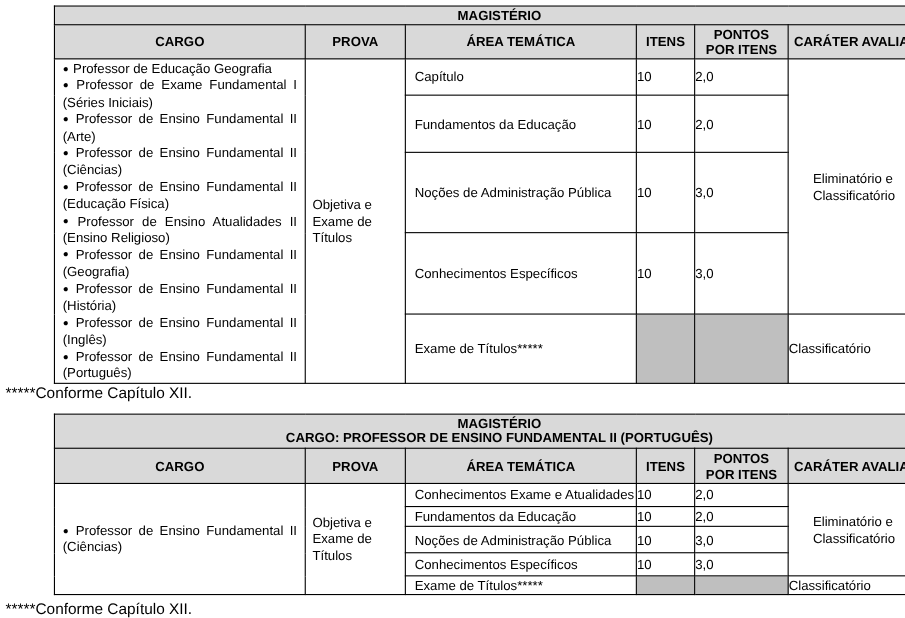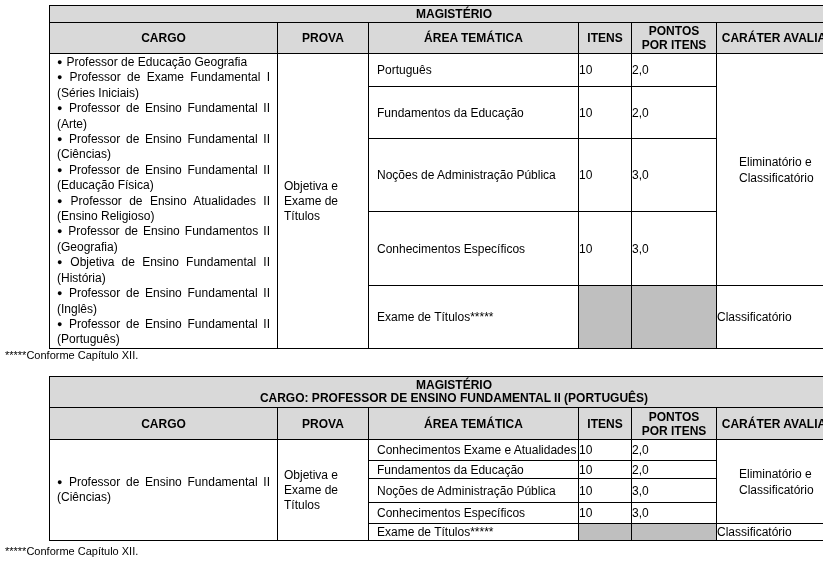--- a/index.html
+++ b/index.html
@@ -8,21 +8,21 @@
   table { border-collapse:collapse; position:absolute; left:19px; table-layout:fixed;margin-left:30px; }
   td, th { border:1px solid #000; padding:0; }
   .title { background:#d9d9d9; font-weight:bold; text-align:center; font-size:12px; line-height:13px; }
   .hdr th { background:#d9d9d9; font-weight:bold; text-align:center; font-size:12px; line-height:14px; }
   .center { text-align:left; }
   .area { padding-left:8px; text-align:left; }
   .gray { background:#bfbfbf; }
   .cargo-cell { vertical-align:top; padding:1px 7px 0 7px; font-size:12px; line-height:15.4px; }
   .cargo-item { text-align:justify; text-align-last:left; }
   .bullet { font-size:9px; vertical-align:1px; margin-right:4px; }
-  .footnote { position:absolute; left:5px; font-size:11px; }
+  .footnote { position:absolute; left:5px; font-size:14px; }
   #t1 { top:5px; width:809px; }
   #t2 { top:376px; width:809px; }
 </style>
 </head>
 <body>
 
 <table id="t1">
   <colgroup>
     <col style="width:228px">
       <col style="width:91px">
@@ -44,27 +44,27 @@
     <th>CARÁTER AVALIATIVO</th>
   </tr>
   <tr style="height:33px">
     <td rowspan="5" class="cargo-cell">
       <div class="cargo-item"><span class="bullet">●</span><span>Professor de Educação Geografia</span></div>
       <div class="cargo-item"><span class="bullet">●</span><span>Professor de Exame Fundamental I (Séries Iniciais)</span></div>
       <div class="cargo-item"><span class="bullet">●</span><span>Professor de Ensino Fundamental II (Arte)</span></div>
       <div class="cargo-item"><span class="bullet">●</span><span>Professor de Ensino Fundamental II (Ciências)</span></div>
       <div class="cargo-item"><span class="bullet">●</span><span>Professor de Ensino Fundamental II (Educação Física)</span></div>
       <div class="cargo-item"><span class="bullet">●</span><span>Professor de Ensino Atualidades II (Ensino Religioso)</span></div>
-      <div class="cargo-item"><span class="bullet">●</span><span>Professor de Ensino Fundamentos II (Geografia)</span></div>
-      <div class="cargo-item"><span class="bullet">●</span><span>Objetiva de Ensino Fundamental II (História)</span></div>
+      <div class="cargo-item"><span class="bullet">●</span><span>Professor de Ensino Fundamental II (Geografia)</span></div>
+      <div class="cargo-item"><span class="bullet">●</span><span>Professor de Ensino Fundamental II (História)</span></div>
       <div class="cargo-item"><span class="bullet">●</span><span>Professor de Ensino Fundamental II (Inglês)</span></div>
       <div class="cargo-item"><span class="bullet">●</span><span>Professor de Ensino Fundamental II (Português)</span></div>
     </td>
     <td rowspan="5" class="center" style="padding:0 6px;line-height:15px">Objetiva e Exame de Títulos</td>
-    <td class="area">Português</td>
+    <td class="area">Capítulo</td>
     <td class="center">10</td>
     <td class="center">2,0</td>
     <td rowspan="4" class="center" style="padding:0 22px;line-height:16px">Eliminatório e Classificatório</td>
   </tr>
   <tr style="height:52px">
     <td class="area">Fundamentos da Educação</td>
     <td class="center">10</td>
     <td class="center">2,0</td>
   </tr>
   <tr style="height:73px">

